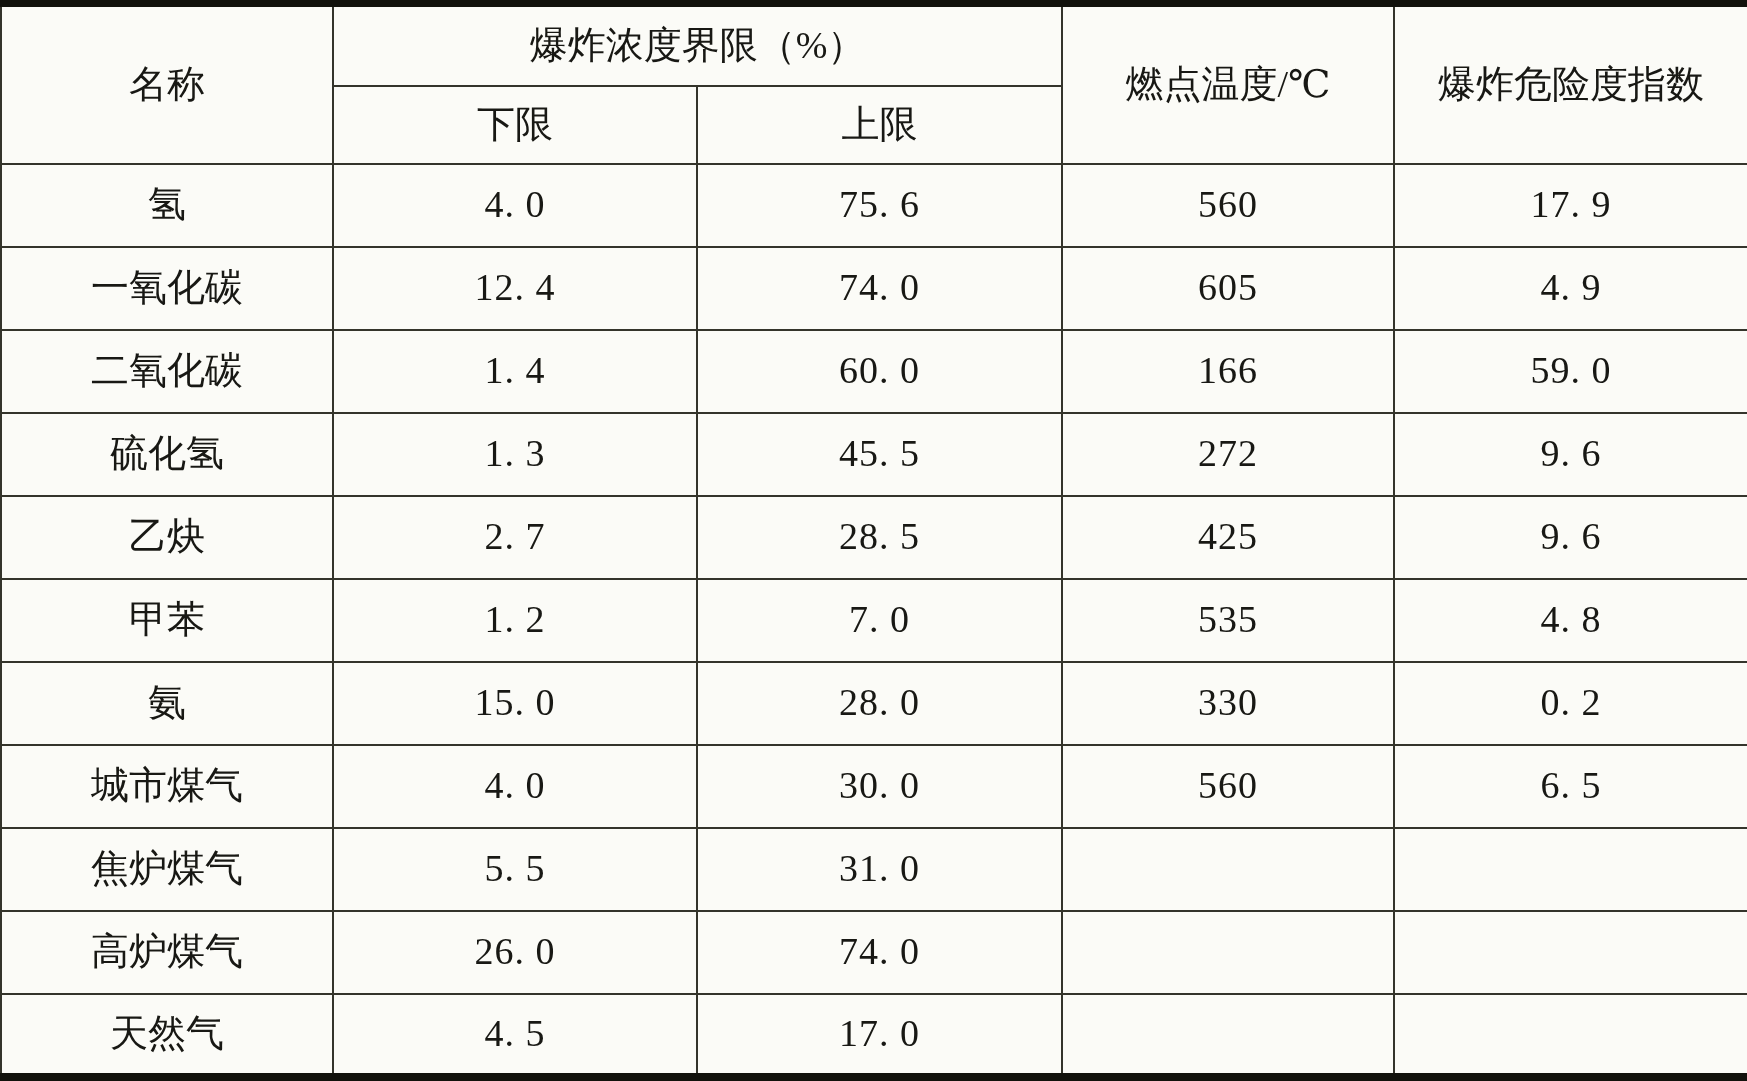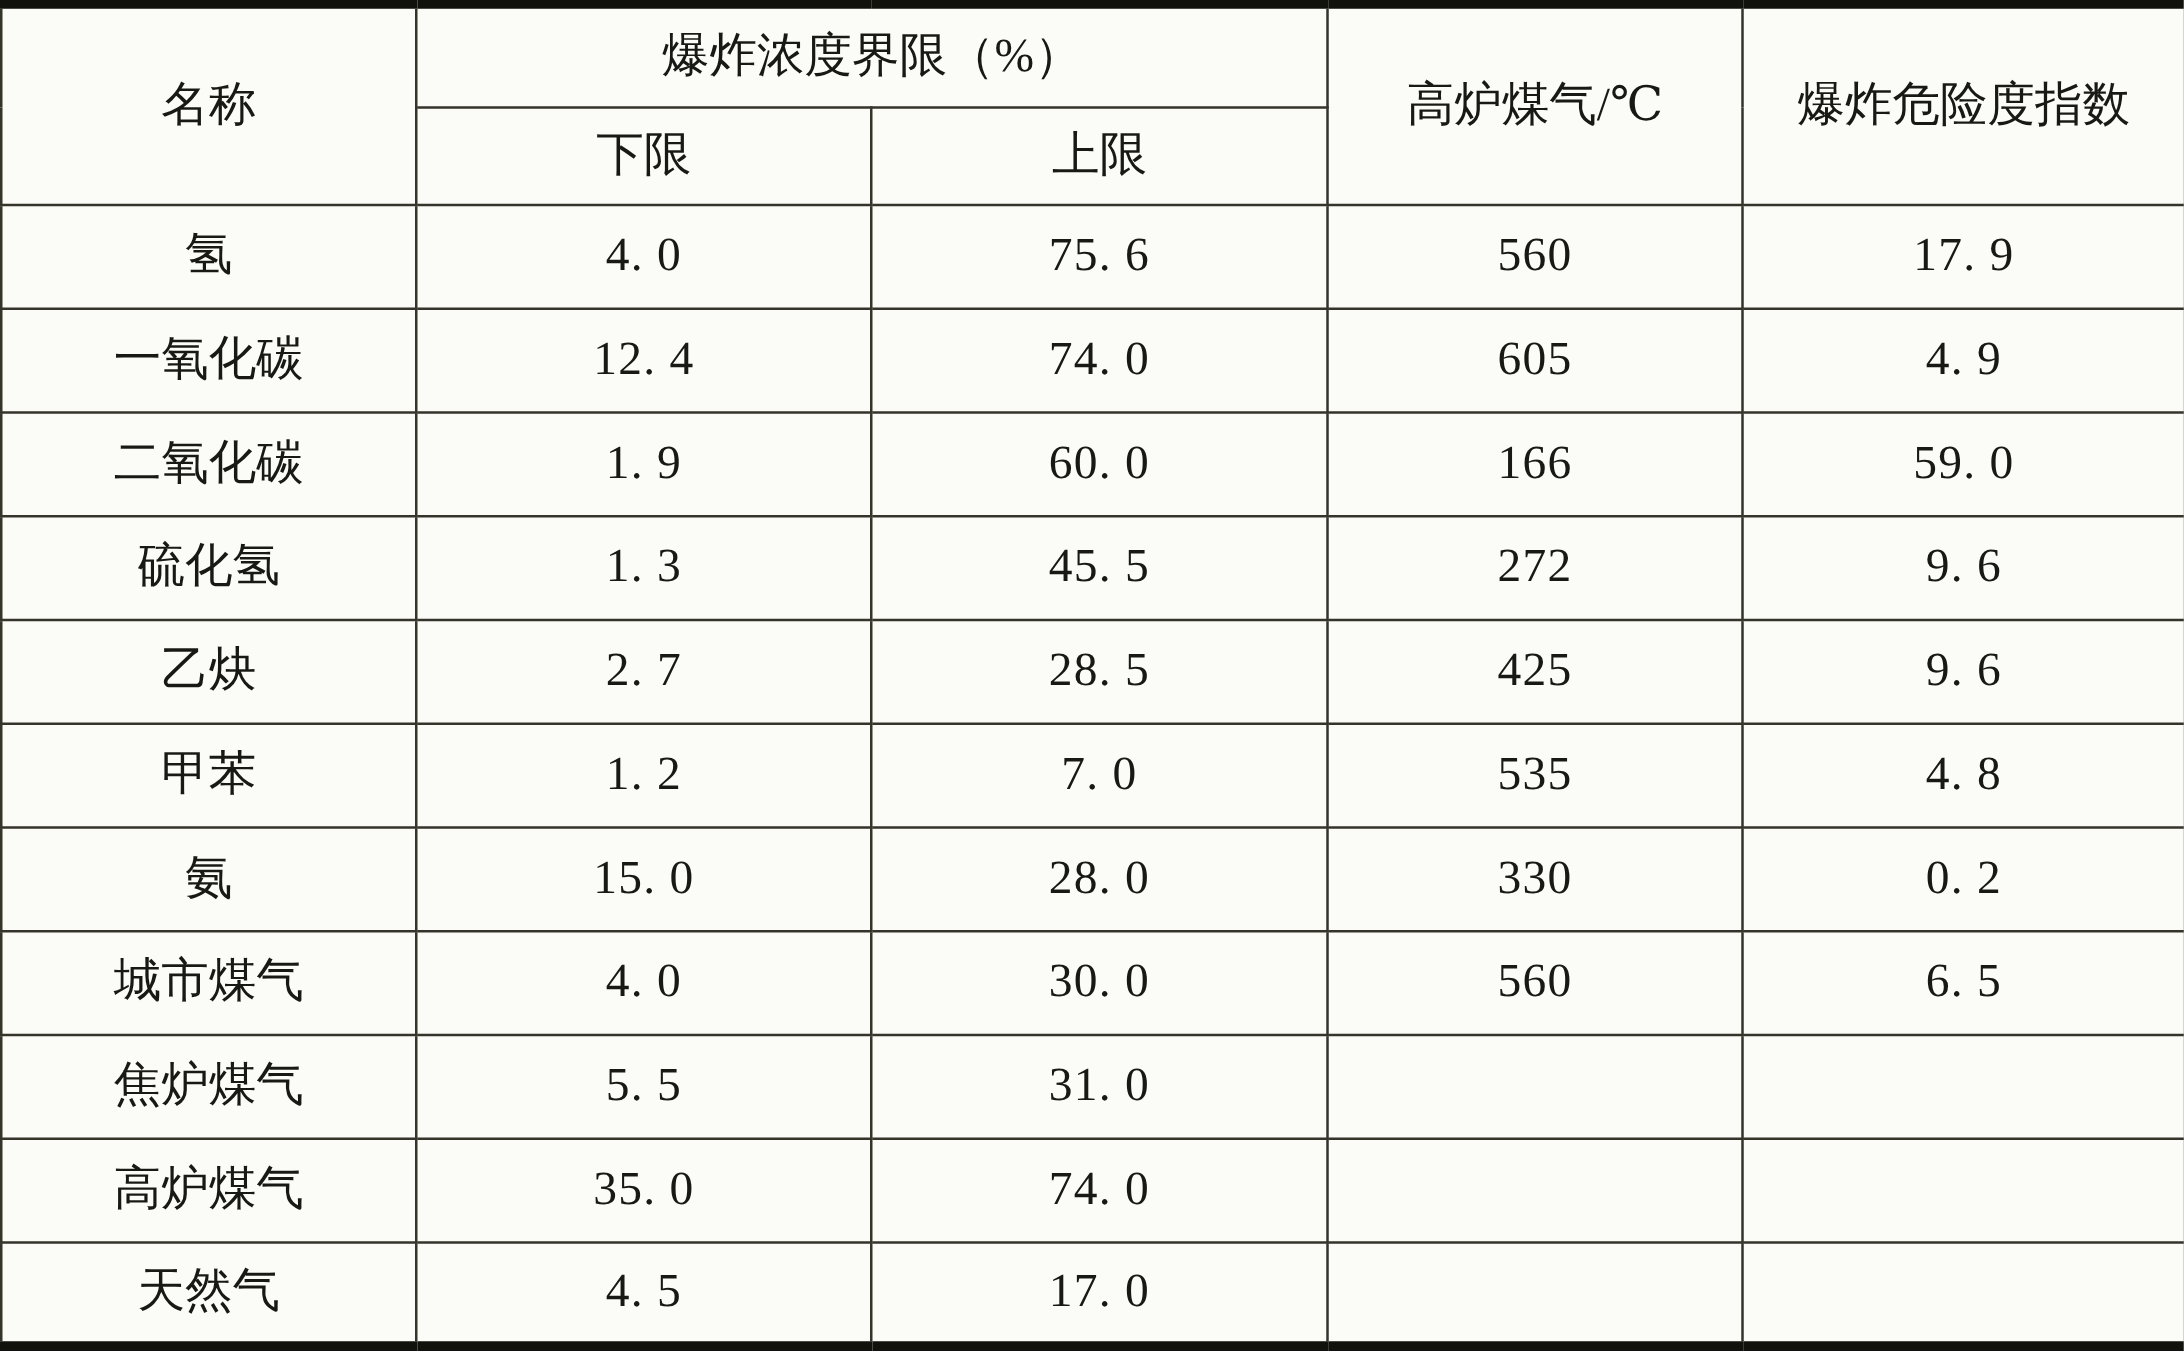--- a/index.html
+++ b/index.html
@@ -63,21 +63,21 @@
       <col style="width:332px">
       <col style="width:364px">
       <col style="width:365px">
       <col style="width:332px">
       <col style="width:354px">
     </colgroup>
     <thead>
       <tr class="group-row">
         <th rowspan="2">名称</th>
         <th colspan="2">爆炸浓度界限（%）</th>
-        <th rowspan="2">高炉煤气/℃</th>
+        <th rowspan="2">燃点温度/℃</th>
         <th rowspan="2">爆炸危险度指数</th>
       </tr>
       <tr class="sub-row">
         <th>下限</th>
         <th>上限</th>
       </tr>
     </thead>
     <tbody>
   <tr>
     <td>氢</td>
@@ -90,21 +90,21 @@
   <tr>
     <td>一氧化碳</td>
     <td class="num-cell">12. 4</td>
     <td class="num-cell">74. 0</td>
     <td class="num-cell">605</td>
     <td class="num-cell">4. 9</td>
   </tr>
 
   <tr>
     <td>二氧化碳</td>
-    <td class="num-cell">1. 9</td>
+    <td class="num-cell">1. 4</td>
     <td class="num-cell">60. 0</td>
     <td class="num-cell">166</td>
     <td class="num-cell">59. 0</td>
   </tr>
 
   <tr>
     <td>硫化氢</td>
     <td class="num-cell">1. 3</td>
     <td class="num-cell">45. 5</td>
     <td class="num-cell">272</td>
@@ -146,21 +146,21 @@
   <tr>
     <td>焦炉煤气</td>
     <td class="num-cell">5. 5</td>
     <td class="num-cell">31. 0</td>
     <td class="num-cell"></td>
     <td class="num-cell"></td>
   </tr>
 
   <tr>
     <td>高炉煤气</td>
-    <td class="num-cell">35. 0</td>
+    <td class="num-cell">26. 0</td>
     <td class="num-cell">74. 0</td>
     <td class="num-cell"></td>
     <td class="num-cell"></td>
   </tr>
 
   <tr>
     <td>天然气</td>
     <td class="num-cell">4. 5</td>
     <td class="num-cell">17. 0</td>
     <td class="num-cell"></td>

